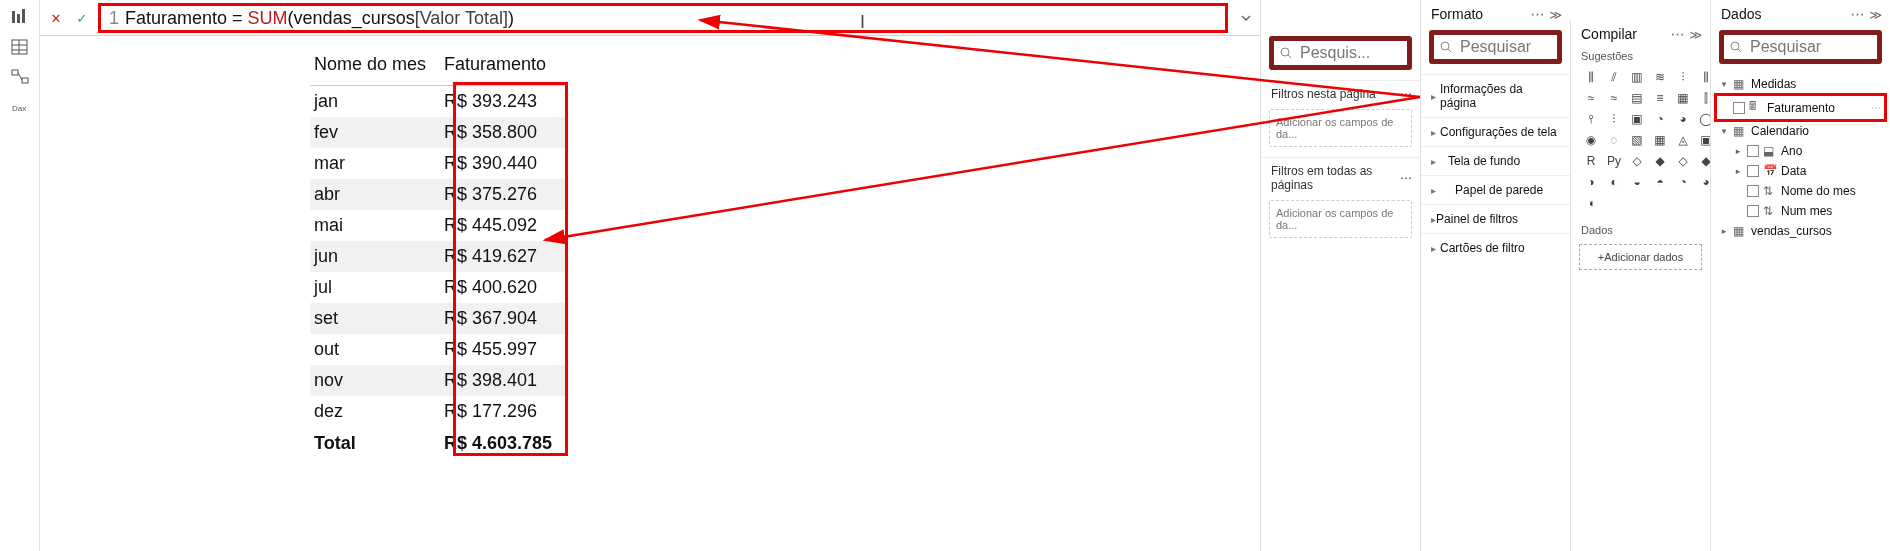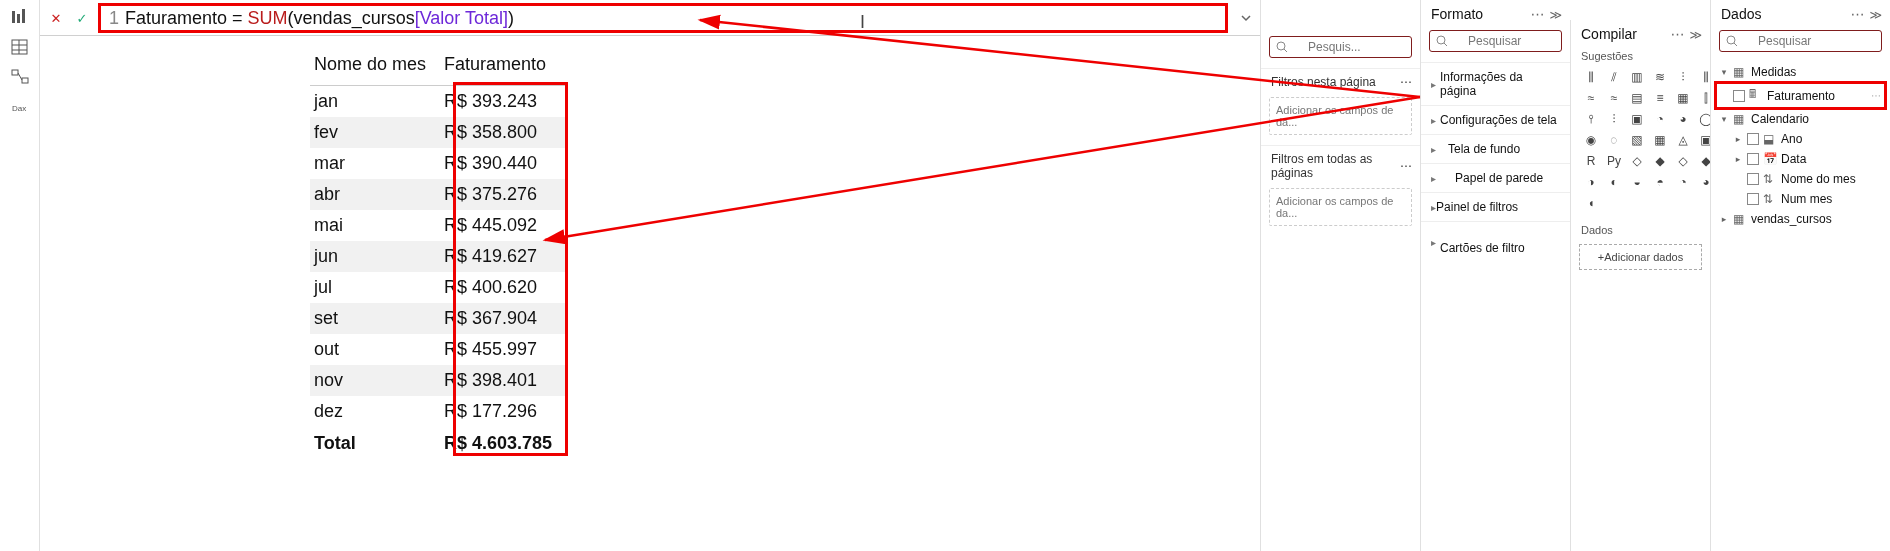--- a/index.html
+++ b/index.html
@@ -9,38 +9,38 @@
   .left-rail .ricon { width: 20px; height: 18px; color: #555; }
   .canvas-area { flex: 1; display: flex; flex-direction: column; position: relative; }
   .fxbar { display: flex; align-items: center; padding: 4px 6px 3px 6px; border-bottom: 1px solid #d0d0d0; gap: 6px; height: 36px; }
   .fxbar .btn { width: 20px; height: 20px; display: flex; align-items: center; justify-content: center; color: #666; }
   .fxbar .xbtn { color: #c22; }
   .fxbar .okbtn { color: #2a7; }
   .formula-box { flex: 1; border: 3px solid #e00; padding: 3px 6px 3px 8px; font-family: Consolas, monospace; font-size: 18px; position: relative; background: #fff; height: 30px; display: flex; align-items: center; }
   .formula-box .ln { color: #888; margin-right: 6px; }
   .formula-span { white-space: pre; }
   .kw-fn { color: #b91c1c; }
-  .kw-col { color: #6d28d9; }
+  .kw-col { color: #404040; }
   .formula-caret { position: absolute; right: 360px; top: 6px; color: #444; }
   .collapse { margin-left: 4px; width: 16px; color: #666; display: flex; align-items: center; justify-content: center; }
   .canvas { flex: 1; background: #fff; position: relative; }
   .table-visual { position: absolute; left: 270px; top: 14px; font-size: 18px; }
   .table-visual table { border-collapse: collapse; }
   .table-visual th { text-align: left; font-weight: 400; padding: 4px 14px 10px 4px; font-size: 18px; border-bottom: 1px solid #ccc; }
   .table-visual td { padding: 5px 14px 5px 4px; }
   .table-visual tbody tr:nth-child(even) td { background: #f1f1f1; }
   .table-visual tfoot td { font-weight: 700; padding-top: 6px; }
   .val-col-box { position: absolute; border: 3px solid #e00; pointer-events: none; }
   .panel { border-left: 1px solid #e0e0e0; background: #fff; font-size: 12px; display: flex; flex-direction: column; }
   .filters-panel { width: 160px; }
   .panel-header { display: flex; align-items: flex-end; justify-content: space-between; padding: 6px 8px 4px 10px; font-size: 14px; }
   .panel-header .dots { color: #666; letter-spacing: 1px; }
   .panel-header .arrows { color: #666; font-size: 12px; }
   .panel-title { font-size: 14px; }
-  .search { margin: 4px 8px 10px 8px; border: 1px solid #7f1d1d; border-radius: 3px; padding: 3px 6px; display: flex; align-items: center; gap: 20px; color: #777; font-size: 12px; }
+  .search { margin: 4px 8px 10px 8px; border: 5px solid #7f1d1d; border-radius: 3px; padding: 3px 6px; display: flex; align-items: center; gap: 8px; color: #777; font-size: 16px; }
   .search svg { width: 12px; height: 12px; }
   .panel-sub { font-size: 12px; color: #333; padding: 6px 8px 4px 10px; display: flex; justify-content: space-between; align-items: center; border-top: 1px solid #eee; }
   .addbox { margin: 4px 8px 10px 8px; border: 1px dashed #ccc; color: #777; font-size: 11px; padding: 6px 6px; border-radius: 2px; }
   .format-panel { width: 150px; }
   .format-item { padding: 7px 8px 7px 10px; font-size: 12px; display: flex; justify-content: space-between; align-items: center; border-top: 1px solid #eee; cursor: pointer; }
   .format-item .chev { color: #777; font-size: 10px; }
   .build-panel { width: 140px; margin-top: 20px; }
   .build-sub { padding: 4px 10px 2px 10px; font-size: 11px; color: #555; }
   .viz-grid { display: grid; grid-template-columns: repeat(6, 20px); gap: 3px; padding: 4px 10px 8px 10px; }
   .viz { width: 20px; height: 18px; display: flex; align-items: center; justify-content: center; color: #444; font-size: 12px; }
@@ -217,21 +217,21 @@
         <div class="format-item">
           <span class="chev">▸</span>
           <span style="flex:1;margin-left:19px;">Papel de parede</span>
         </div>
         <div class="format-item">
           <span class="chev">▸</span>
           <span style="flex:1;">Painel de filtros</span>
         </div>
         <div class="format-item">
           <span class="chev">▸</span>
-          <span style="flex:1;margin-left:4px;margin-top:12px;">Cartões de filtro</span>
+          <span style="flex:1;margin-left:4px;">Cartões de filtro</span>
         </div>
       </div>
   </div>
 
   <div class="panel build-panel">
     <div class="panel-header">
       <span class="panel-title">Compilar</span>
       <span><span class="dots">⋯</span> <span class="arrows">≫</span></span>
     </div>
     <div class="build-sub">Sugestões</div>

